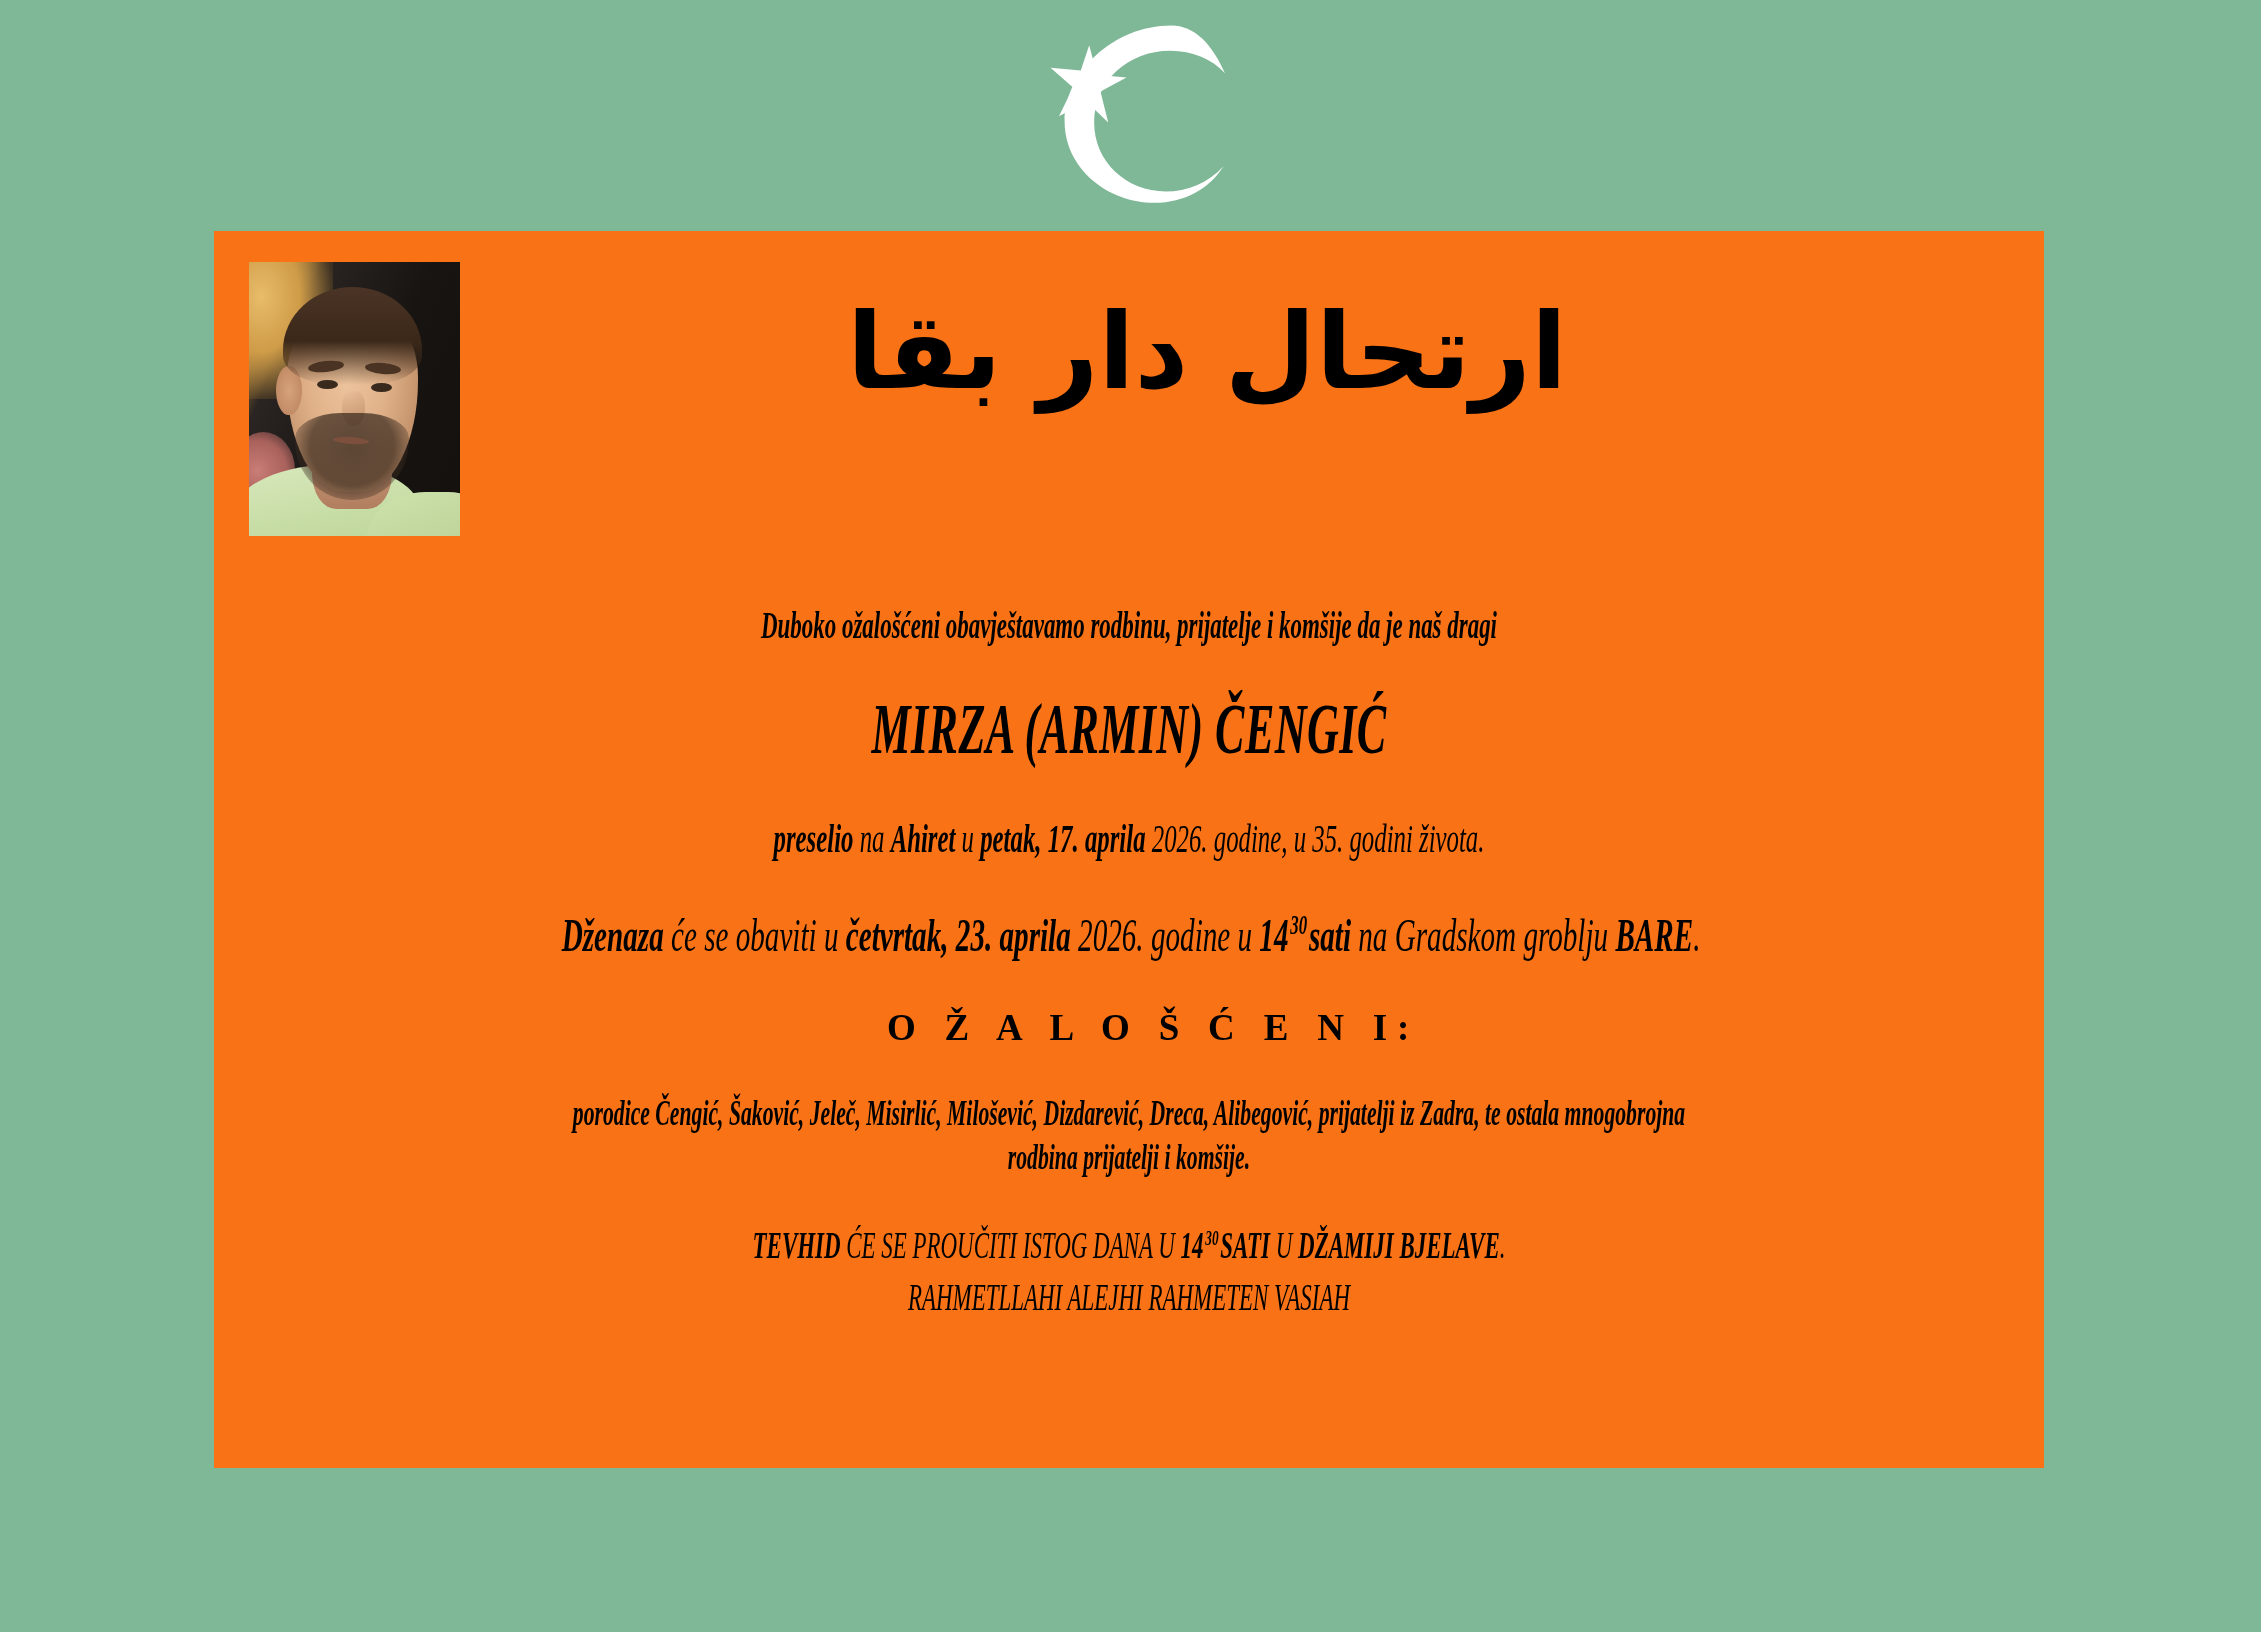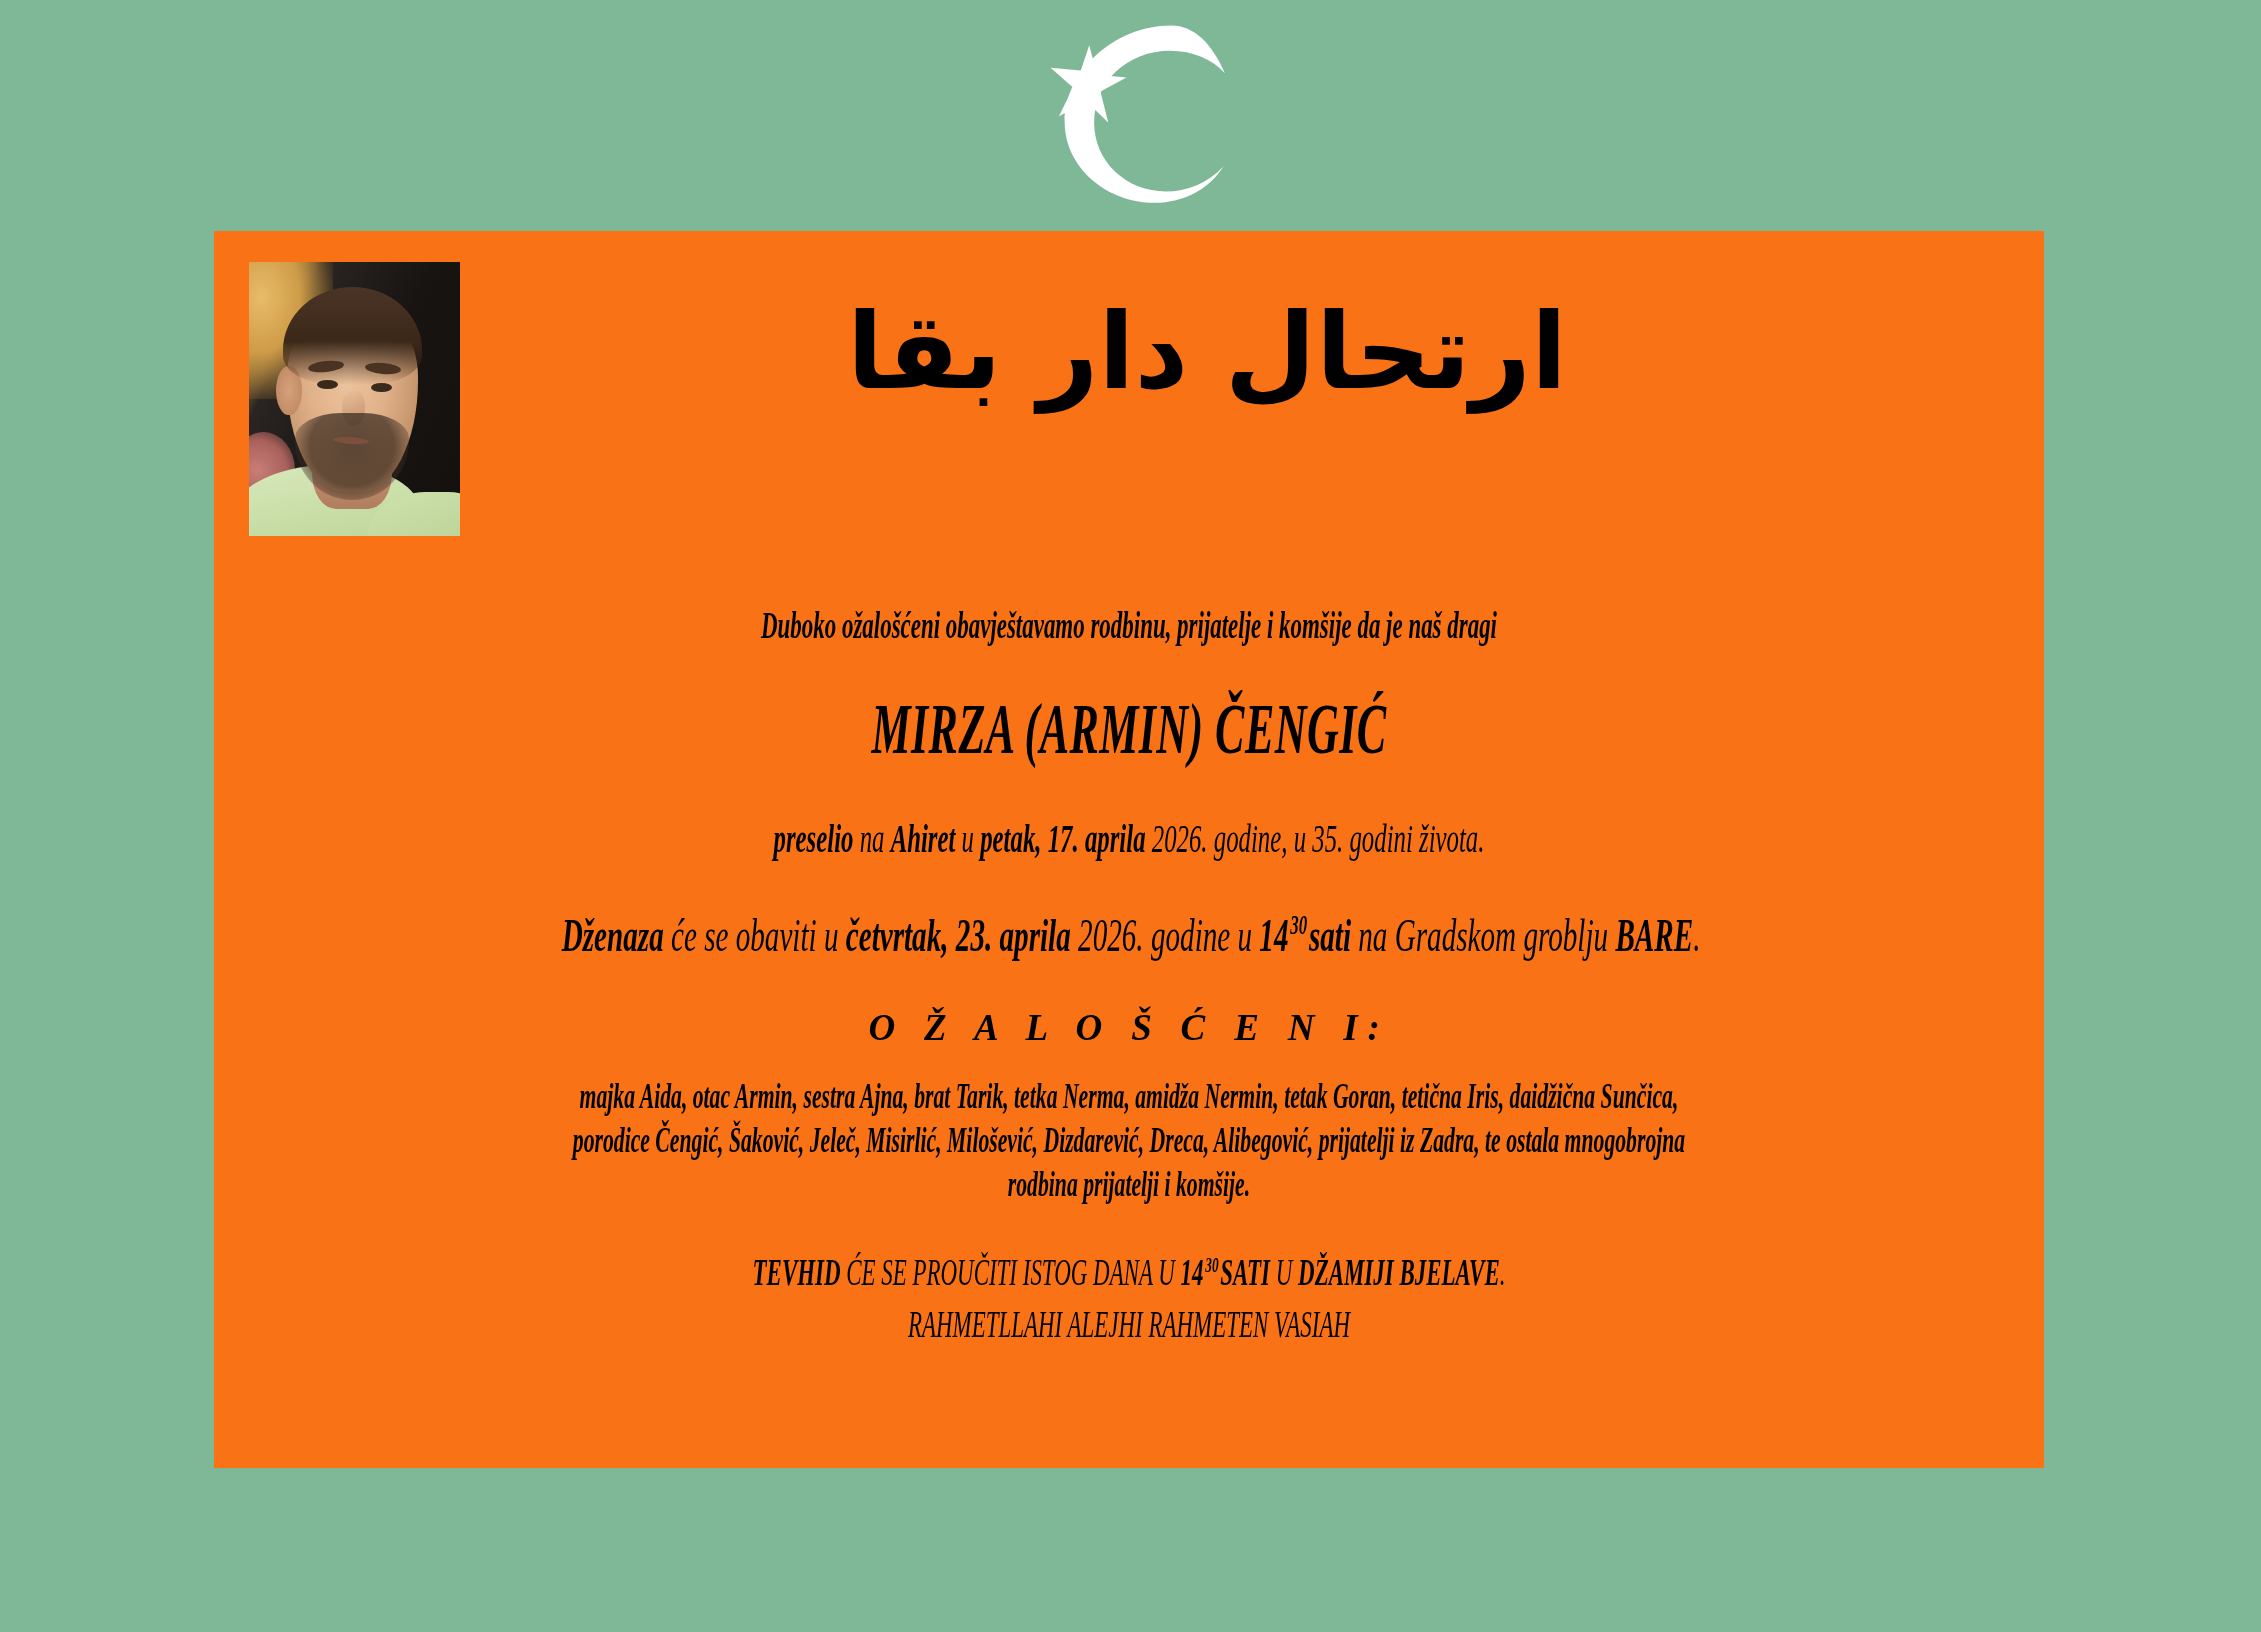--- a/index.html
+++ b/index.html
@@ -178,25 +178,25 @@
   .line-preselio {
     font-size: 40px;
     margin: 0 0 46px 0;
   }
   .line-dzenaza {
     font-size: 47px;
     margin: 0 4px 44px 0;
   }
   .line-ozalosceni {
     font-family: "Liberation Serif", "DejaVu Serif", serif;
-    font-style: italic;
     font-weight: bold;
     font-size: 37px;
     letter-spacing: 9.8px;
-    margin: 0 0 28px 0;
+    margin: 0 0 45px 0;
+    padding-left: 24px;
   }
   .line-family {
     font-size: 35px;
     font-weight: bold;
     margin: 0 0 4.2px 0;
   }
   .line-family.last { margin-bottom: 46px; }
   .line-tevhid {
     font-size: 37px;
     margin: 0 0 8.4px 0;
@@ -297,23 +297,20 @@
         <span class="rr">2026. godine u</span>
         <b class="bb">14</b><sup class="sup30">30</sup><b class="bb">sati</b>
         <span class="rr">na Gradskom groblju</span>
         <b class="bb">BARE</b><span class="rr">.</span>
       </span>
     </div>
 
     <div class="row line-ozalosceni">O Ž A L O Š Ć E N I:</div>
 
     <div class="row line-family">
-      <span class="cond">majka Aida, otac Armin, sestra Ajna, brat Tarik, tetka Nerma, amidža Nermin, tetak Goran, tetična Iris, daidžična Sunčica,</span>
-    </div>
-    <div class="row line-family">
       <span class="cond">porodice Čengić, Šaković, Jeleč, Misirlić, Milošević, Dizdarević, Dreca, Alibegović, prijatelji iz Zadra, te ostala mnogobrojna</span>
     </div>
     <div class="row line-family last">
       <span class="cond">rodbina prijatelji i komšije.</span>
     </div>
 
     <div class="row line-tevhid">
       <span class="cond">
         <b class="bb">TEVHID</b>
         <span class="rr">ĆE SE PROUČITI ISTOG DANA U</span>

